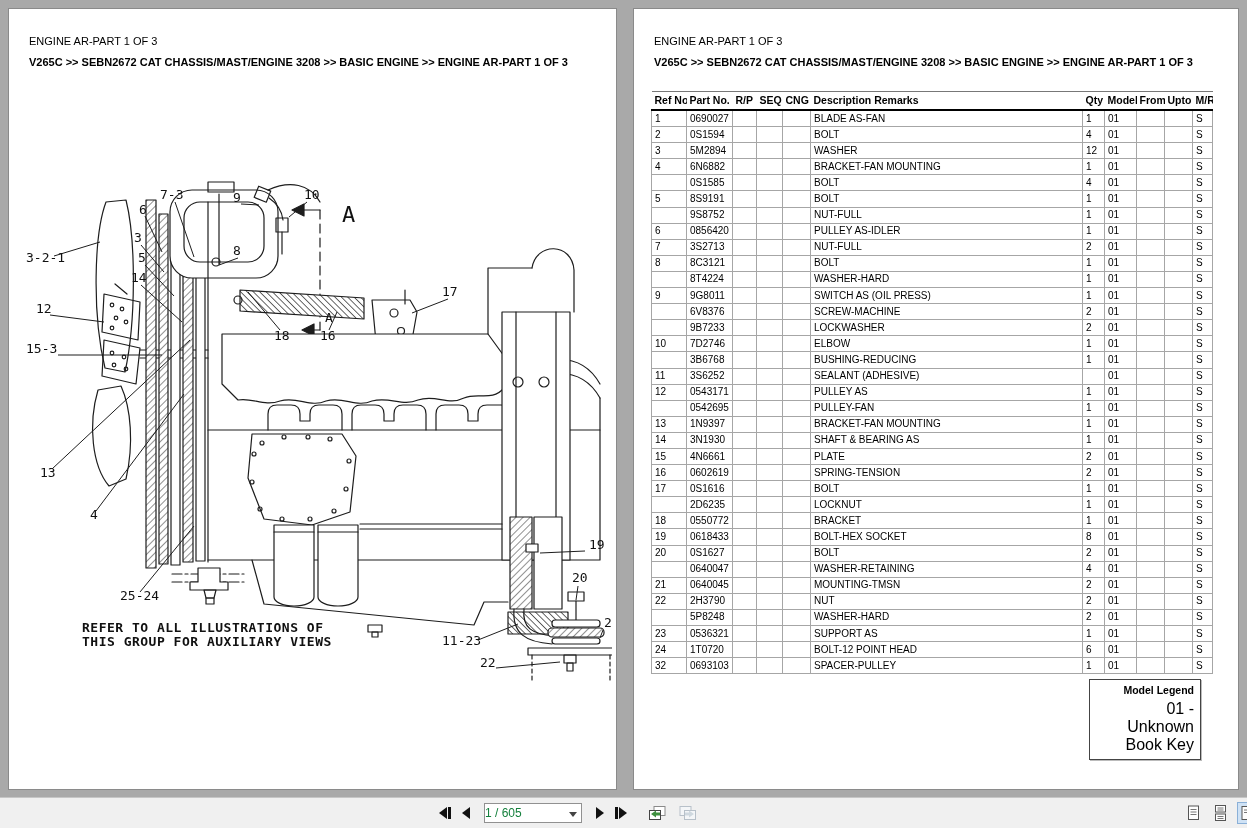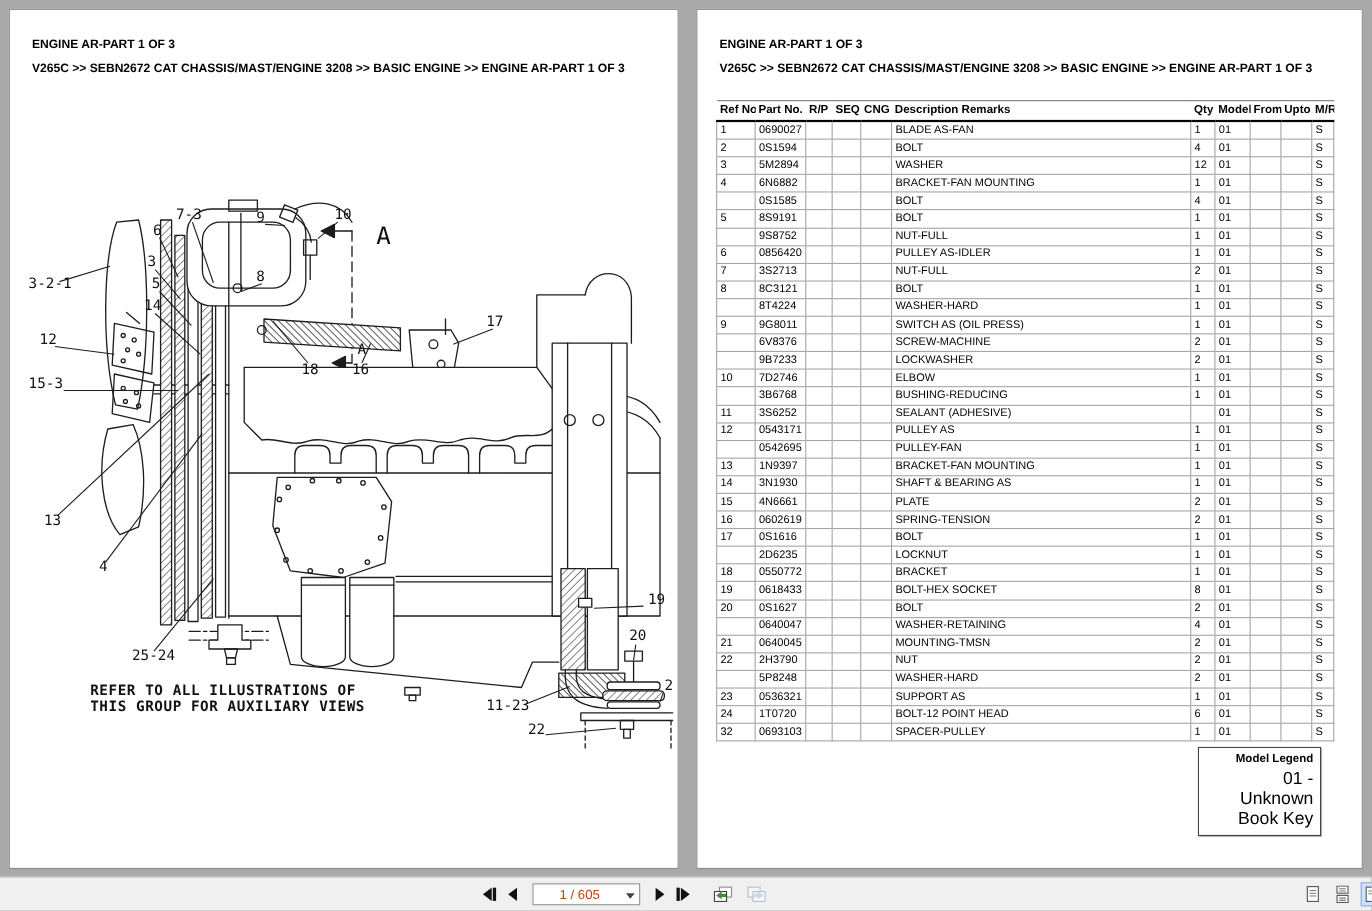--- a/index.html
+++ b/index.html
@@ -9,21 +9,21 @@
     font-family:"Liberation Sans", sans-serif;
     -webkit-font-smoothing:antialiased;
   }
   .page{
     position:absolute;top:8px;height:782px;background:#ffffff;
     border:1px solid #8a8a8a;box-sizing:border-box;
   }
   .page-left{left:8px;width:609px;}
   .page-right{left:633px;width:606px;}
   .page-title{
-    position:absolute;left:20px;top:26px;font-size:11px;font-weight:bold;color:#000;white-space:nowrap;
+    position:absolute;left:20px;top:26px;font-size:11px;font-weight:normal;color:#000;white-space:nowrap;
   }
   .breadcrumb{
     position:absolute;left:20px;top:47px;font-size:11px;font-weight:bold;color:#000;white-space:nowrap;
   }
   
   .diagram-wrap{position:absolute;left:3px;top:163px;width:600px;height:520px;}
   .diagram-wrap svg{display:block;}
   .co{font-family:"DejaVu Sans Mono", monospace;font-size:13px;fill:#111;}
   .note{font-family:"DejaVu Sans Mono", monospace;font-size:13px;font-weight:bold;fill:#111;letter-spacing:0.5px;}
   .bigA{font-family:"DejaVu Sans Mono", monospace;font-size:22px;fill:#111;}
@@ -60,21 +60,21 @@
   .nav-cluster{position:absolute;left:434px;top:0;height:100%;display:flex;align-items:center;}
   .tb-btn{
     width:22px;height:22px;display:flex;align-items:center;justify-content:center;
     background:transparent;border:none;padding:0;cursor:pointer;
   }
   .page-combo{
     width:98px;height:20px;margin:0 6px;background:#fff;
     border:1px solid #919191;box-sizing:border-box;position:relative;
     display:flex;align-items:center;cursor:pointer;
   }
-  .page-combo .pc-text{flex:1;text-align:center;font-size:12px;color:#c2410c;padding-right:12px;}
+  .page-combo .pc-text{flex:1;font-size:12px;color:#15803d;padding-right:12px;}
   .page-combo .pc-arrow{
     position:absolute;right:4px;top:8px;width:0;height:0;
     border-left:4px solid transparent;border-right:4px solid transparent;border-top:5px solid #444;
   }
   .hist-group{display:flex;align-items:center;margin-left:14px;gap:8px;}
   .view-cluster{position:absolute;left:1183px;top:0;height:100%;display:flex;align-items:center;gap:6px;}
   .view-btn{
     padding:2px 3px;border:1px solid transparent;background:transparent;cursor:pointer;
     display:flex;align-items:center;justify-content:center;
   }

